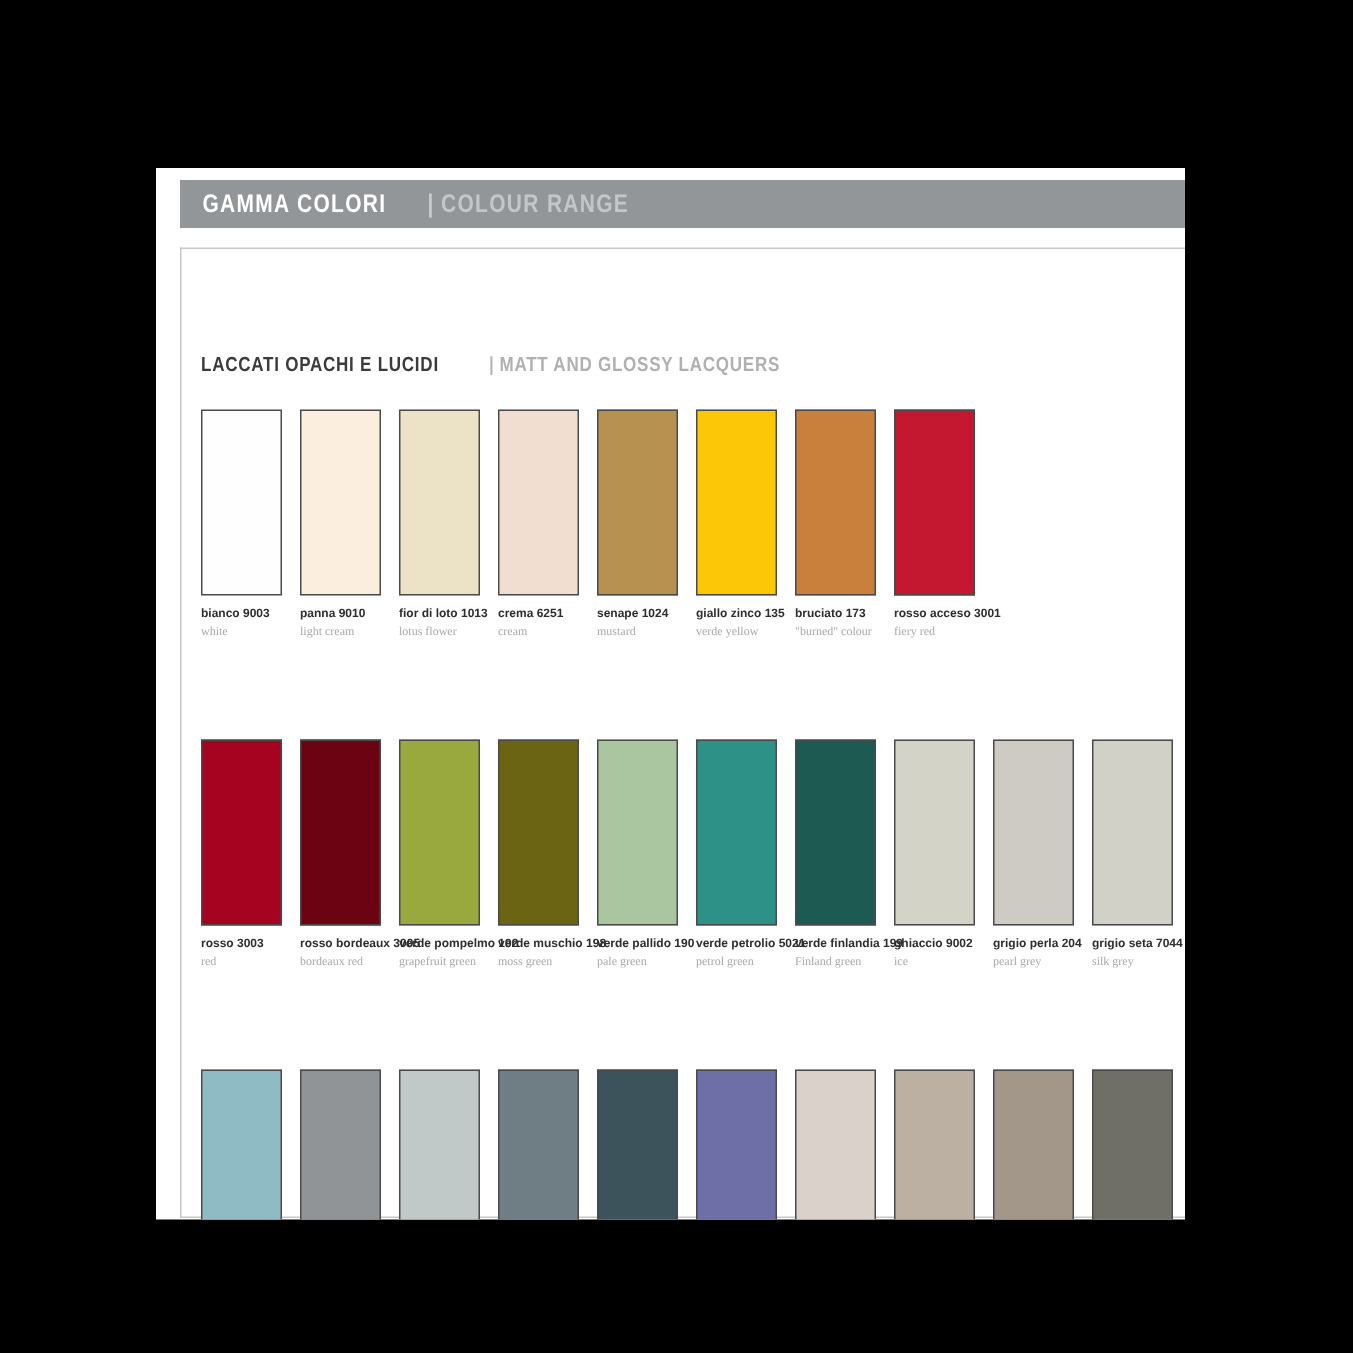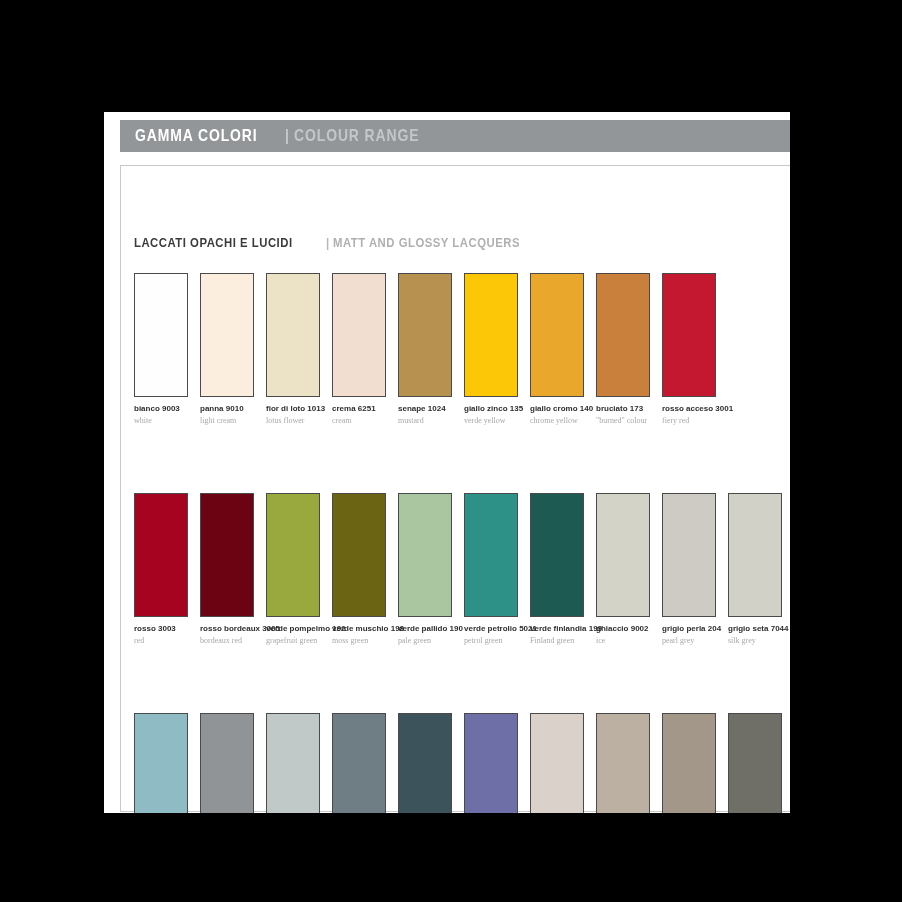--- a/index.html
+++ b/index.html
@@ -196,25 +196,20 @@
           <div class="swatch" style="background: rgb(183, 145, 80);"></div>
           <div class="chip-name">senape 1024</div>
           <div class="chip-en">mustard</div>
         </div>
         <div class="chip">
           <div class="swatch" style="background: rgb(251, 199, 7);"></div>
           <div class="chip-name">giallo zinco 135</div>
           <div class="chip-en">verde yellow</div>
         </div>
         <div class="chip">
-          <div class="swatch" style="background: rgb(233, 167, 44);"></div>
-          <div class="chip-name">giallo cromo 140</div>
-          <div class="chip-en">chrome yellow</div>
-        </div>
-        <div class="chip">
           <div class="swatch" style="background: rgb(201, 128, 61);"></div>
           <div class="chip-name">bruciato 173</div>
           <div class="chip-en">"burned" colour</div>
         </div>
         <div class="chip">
           <div class="swatch" style="background: rgb(196, 23, 48);"></div>
           <div class="chip-name">rosso acceso 3001</div>
           <div class="chip-en">fiery red</div>
         </div>
       </div>

